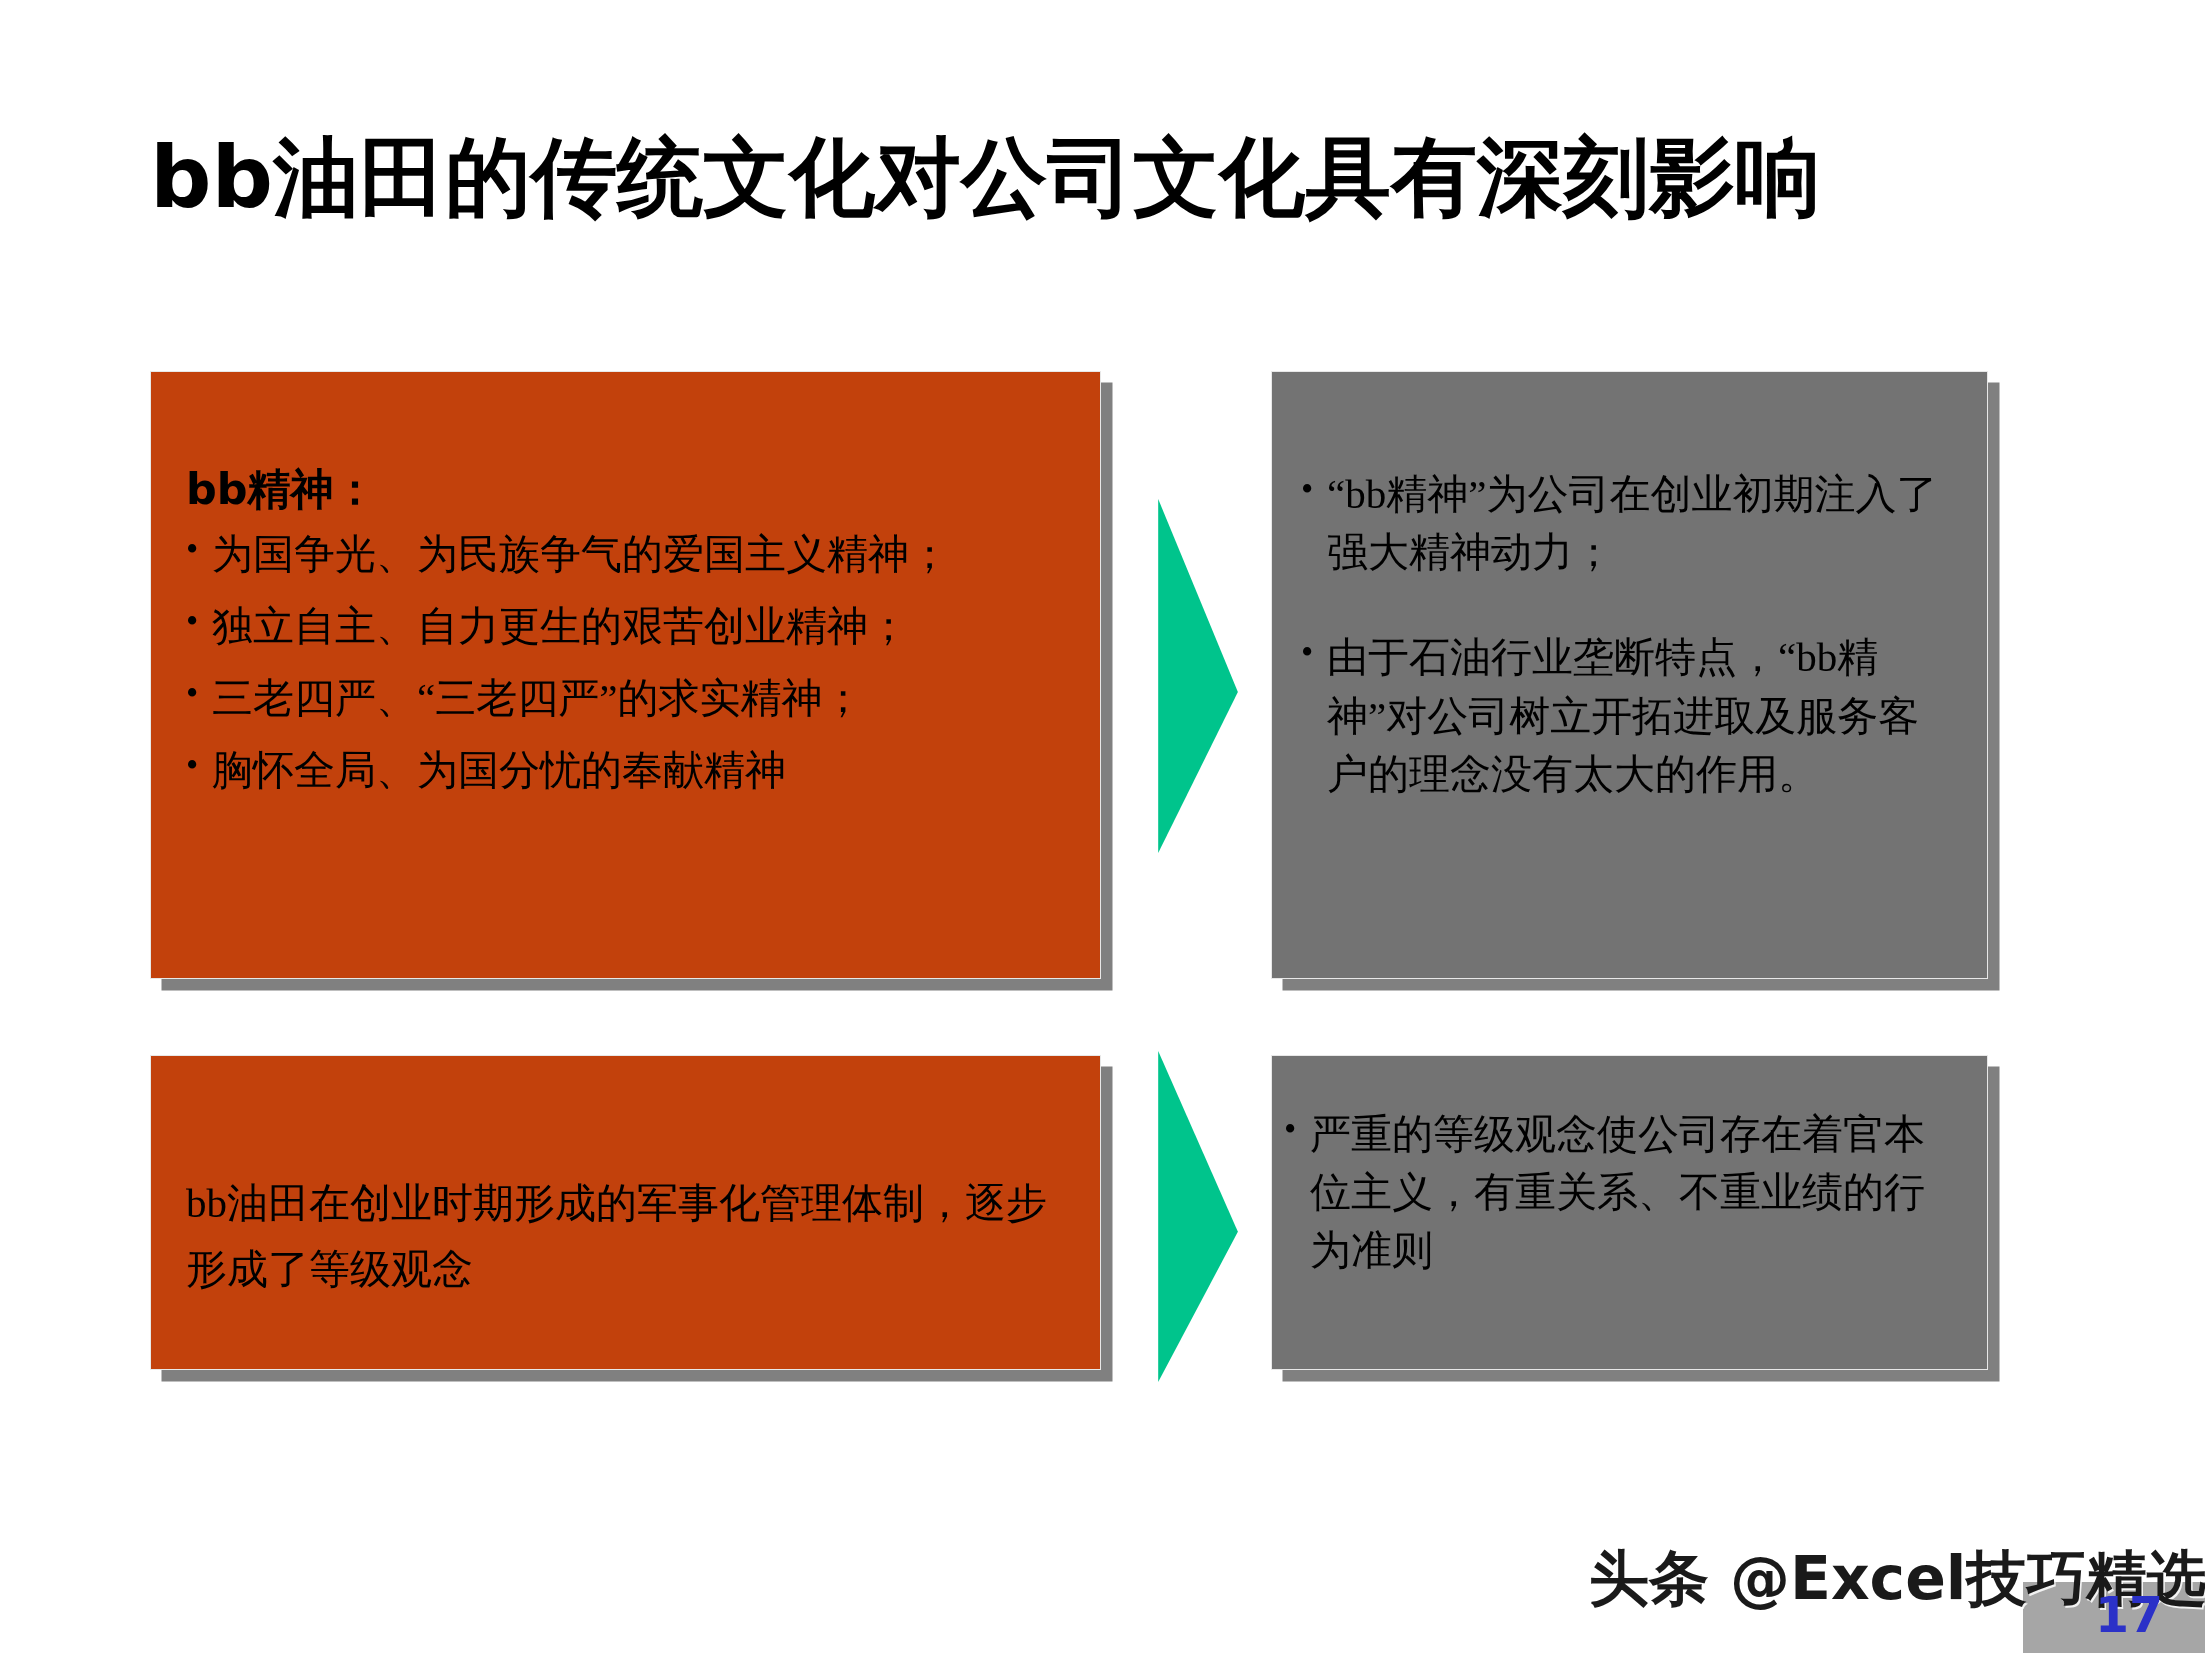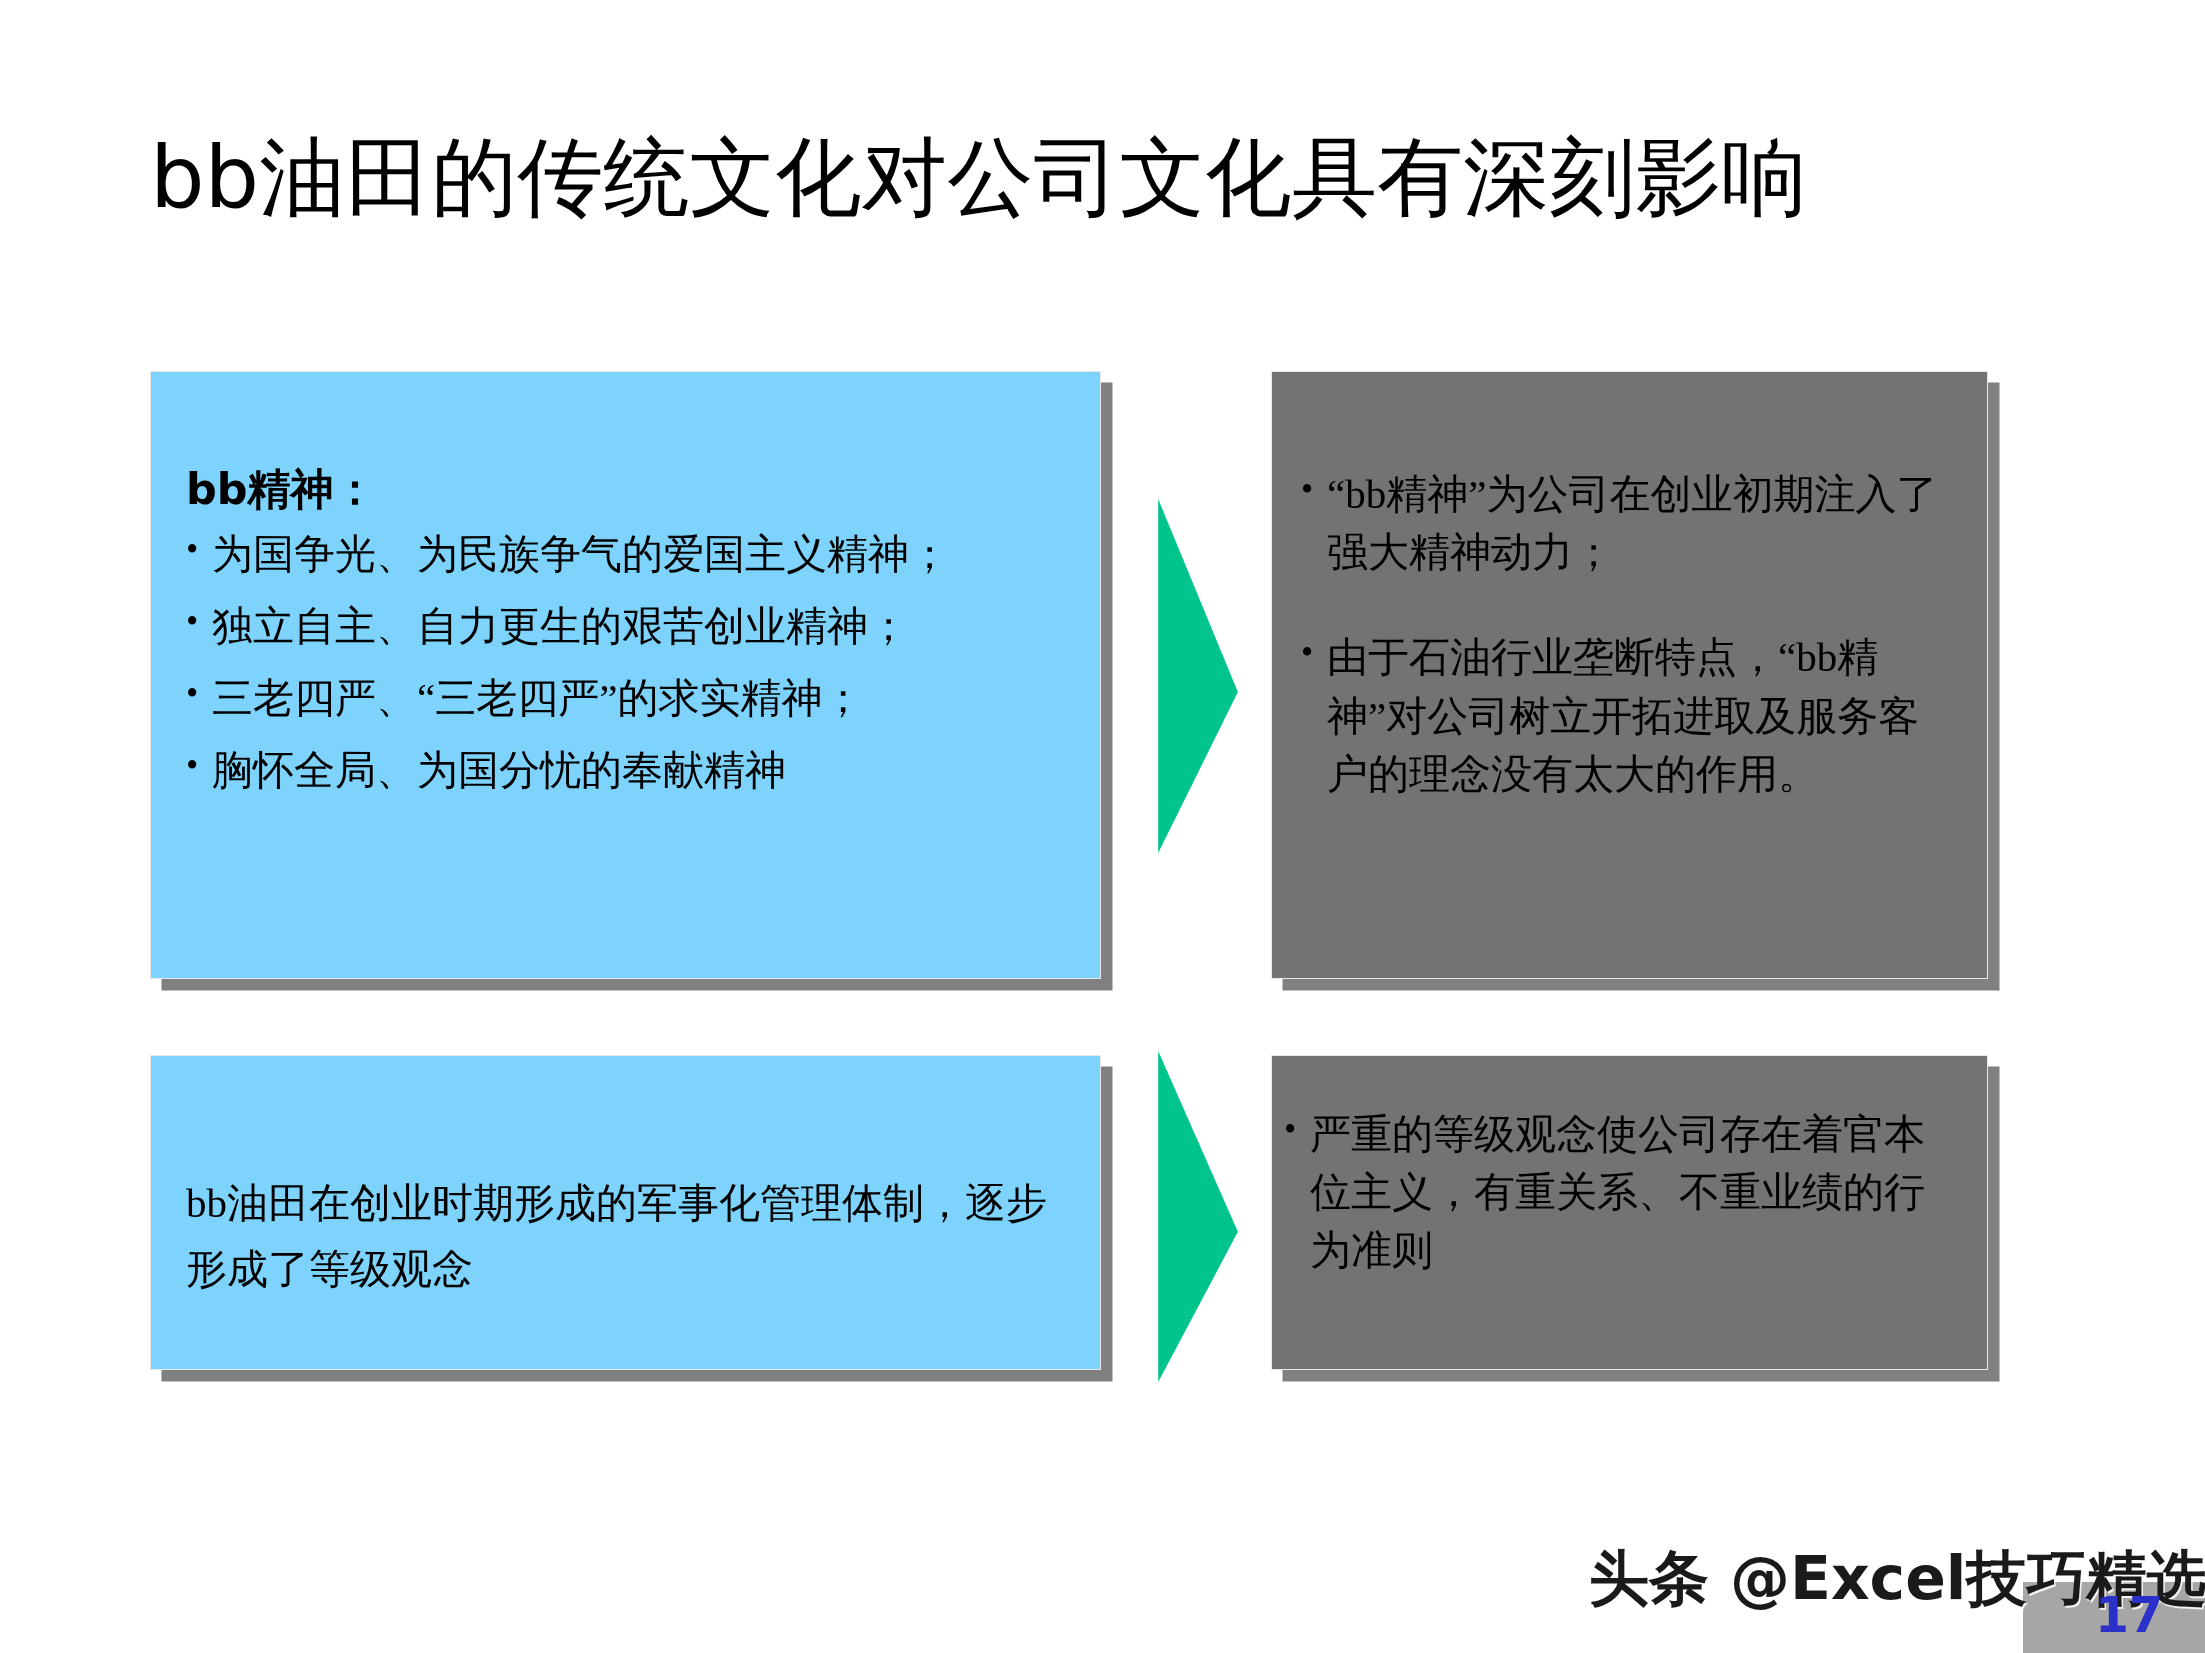--- a/index.html
+++ b/index.html
@@ -15,36 +15,36 @@
     font-family: "Liberation Serif", "DejaVu Serif", serif;
   }
 
   
   #slide-title {
     position: absolute;
     left: 150px;
     top: 129px;
     width: 1960px;
     font-family: "DejaVu Sans", "Liberation Sans", sans-serif;
-    font-weight: normal;
+    font-weight: bold;
     font-size: 86px;
     line-height: 1.12;
     letter-spacing: 0px;
     color: #000000;
     white-space: nowrap;
   }
 
   
   .content-box {
     position: absolute;
     box-sizing: border-box;
     box-shadow: 11.5px 11.5px 0 0 #808080;
     border: 0.8px solid #e8e8e8;
   }
-  .box-blue  { background: #7dd3fc; }
+  .box-blue  { background: #c2410c; }
   .box-yellow{ background: #737373; }
 
   .box-inner {
     position: absolute;
     left: 0; right: 0; top: 0; bottom: 0;
     padding: 0;
   }
 
   .box-heading {
     font-family: "DejaVu Sans", "Liberation Sans", sans-serif;

